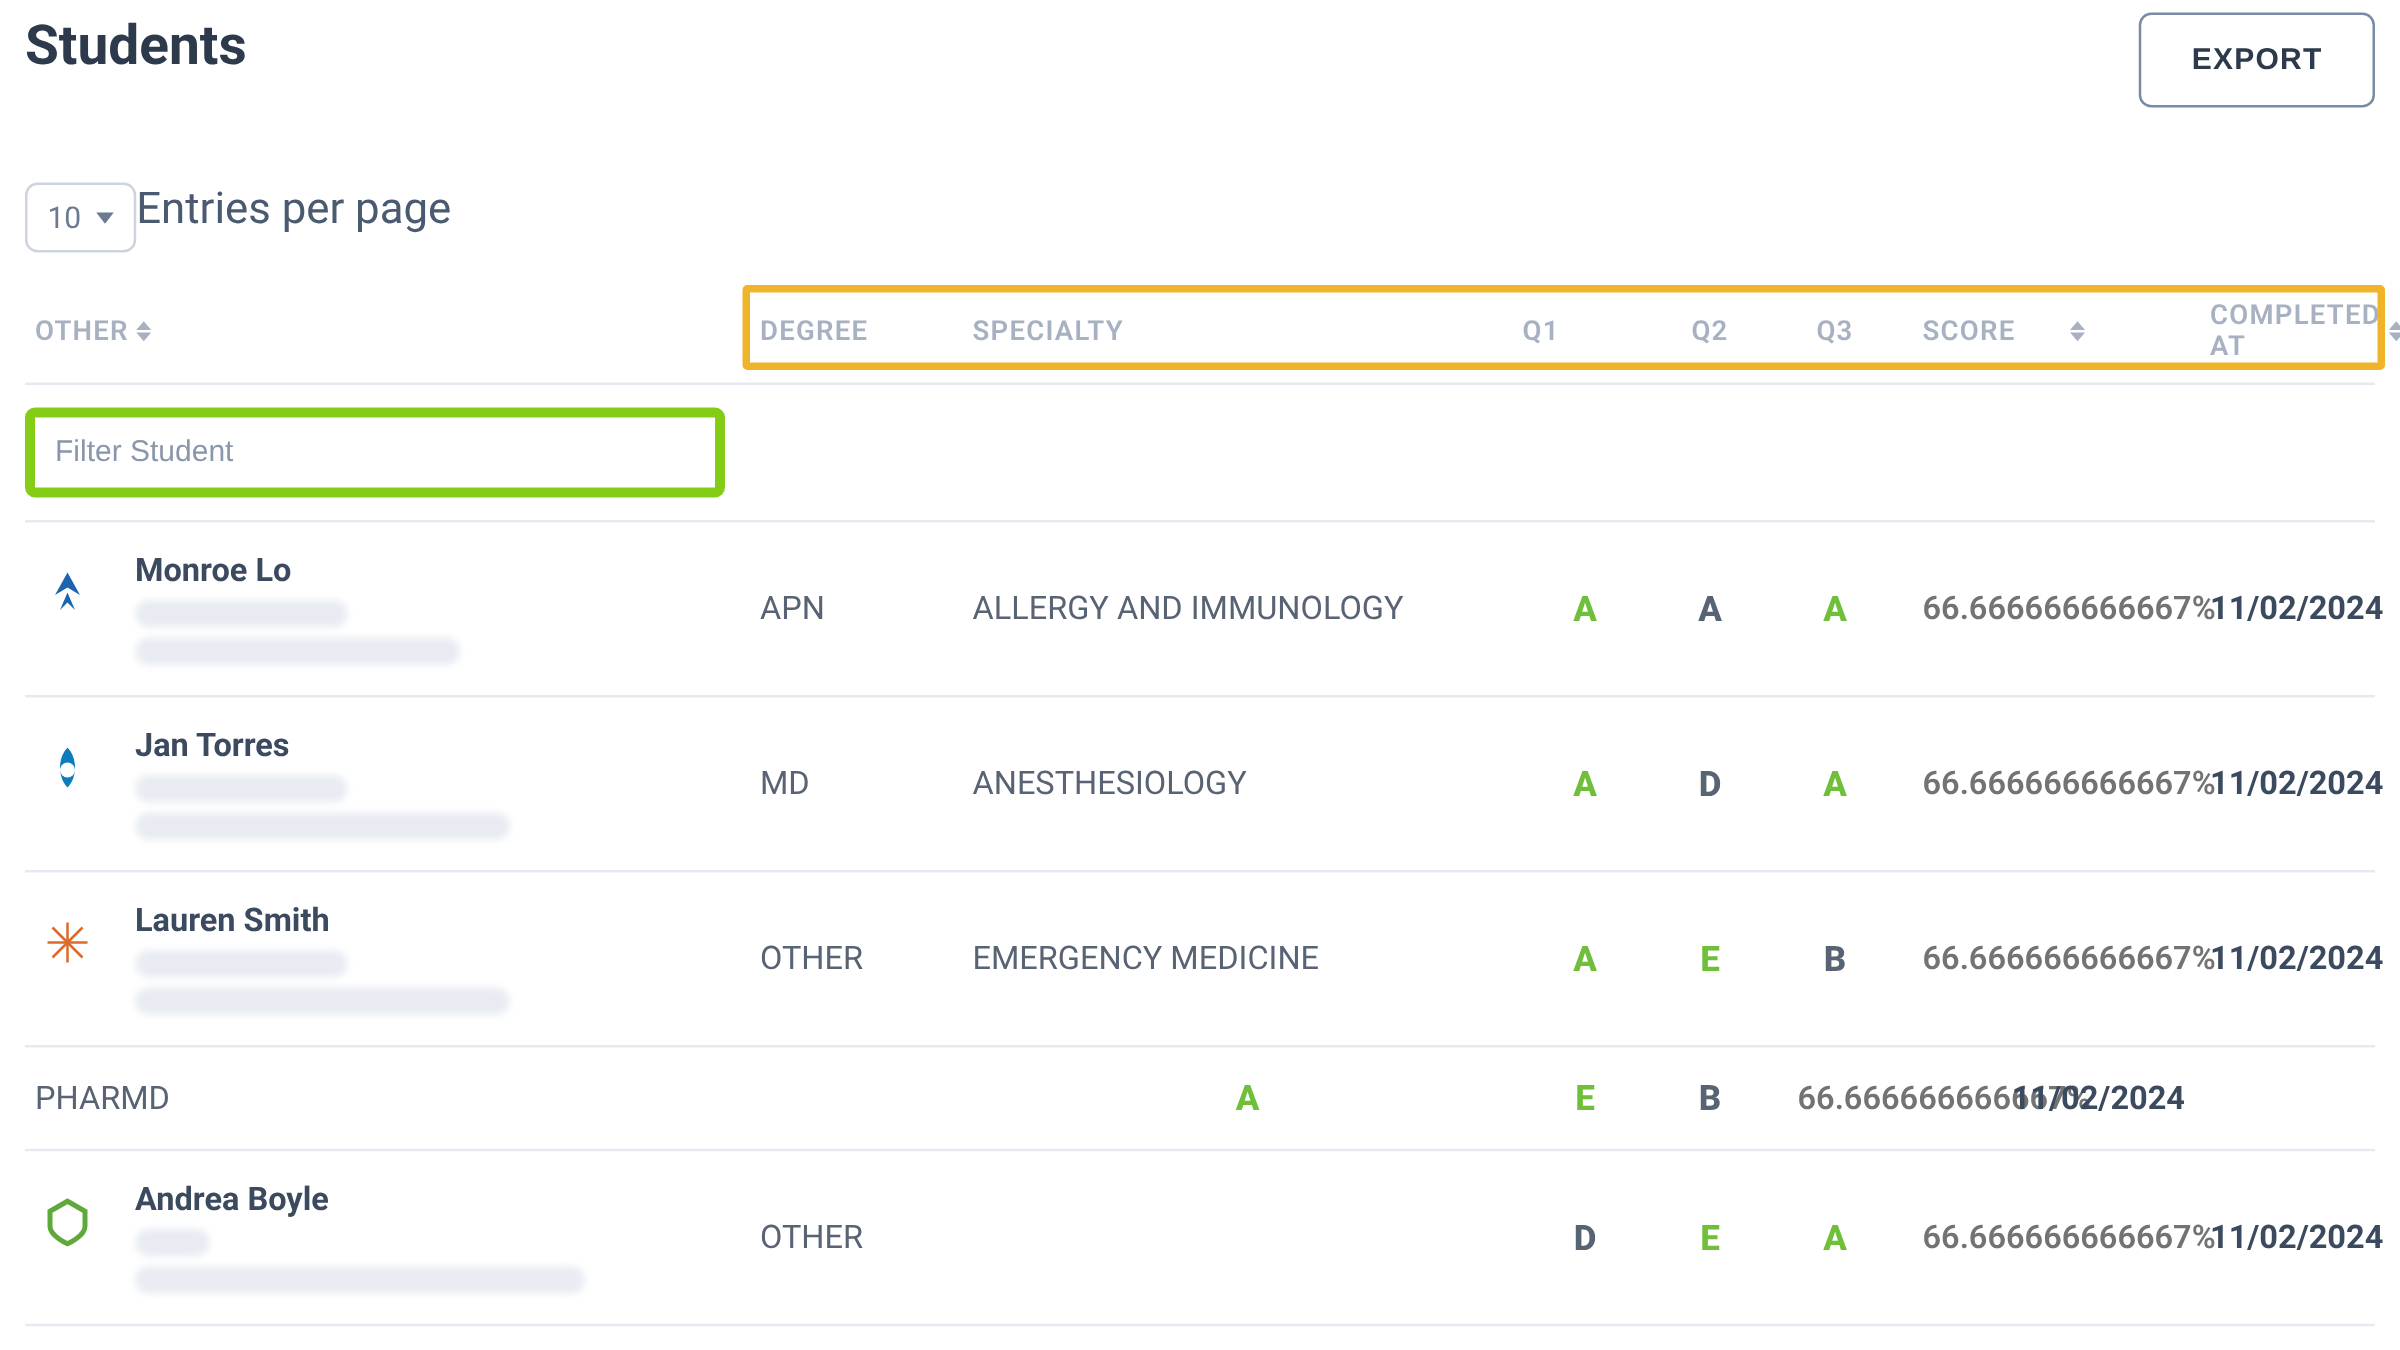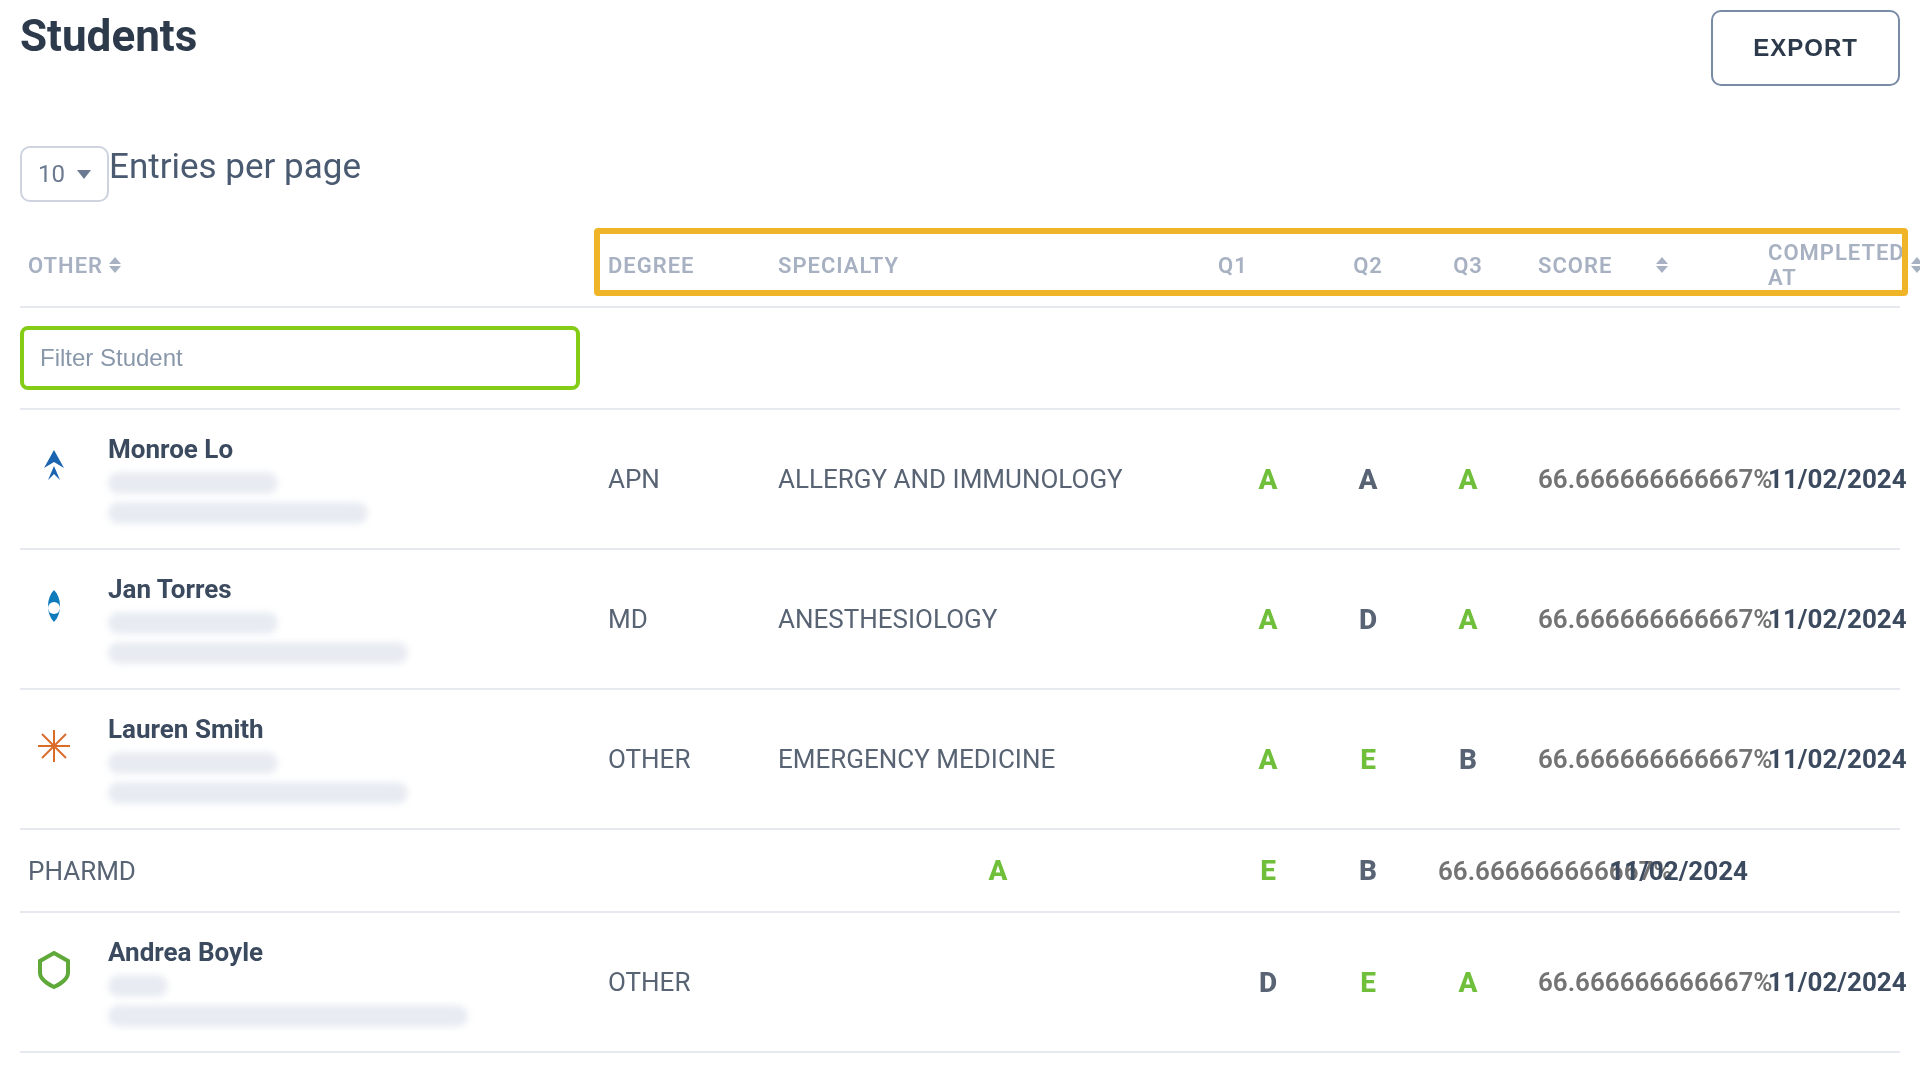--- a/index.html
+++ b/index.html
@@ -15,21 +15,21 @@
   .table-head { display: grid; grid-template-columns: 580px 170px 440px 100px 100px 100px 250px 1fr; align-items: center; margin-top: 38px; padding: 0 0 12px 8px; position: relative; }
   .th { font-size: 22px; letter-spacing: 1px; color: #a7b1c2; font-weight: 600; display: flex; align-items: center; gap: 6px; }
   .sort-icon { display: inline-flex; flex-direction: column; gap: 2px; }
   .sort-icon .up { width:0;height:0;border-left:6px solid transparent;border-right:6px solid transparent;border-bottom:7px solid #a7b1c2; }
   .sort-icon .down { width:0;height:0;border-left:6px solid transparent;border-right:6px solid transparent;border-top:7px solid #a7b1c2; }
   .highlight-box { position: absolute; border: 6px solid #f0b429; border-radius: 4px; left: 574px; right: -8px; top: -12px; height: 68px; pointer-events: none; }
   .th-completed { justify-self: end; padding-right: 12px; }
   .th-score { justify-self: start; padding-left: 20px; gap: 44px; }
   .divider { border-top: 2px solid #e6eaf0; margin-top: 4px; }
   .filter-row { padding: 18px 0 18px 0; border-bottom: 2px solid #e6eaf0; }
-  .filter-input { width: 560px; padding: 14px 16px; font-size: 24px; border: 4px solid #84cc16; border-radius: 8px; color: #4a5a70; }
+  .filter-input { width: 560px; padding: 14px 16px; font-size: 24px; border: 8px solid #84cc16; border-radius: 8px; color: #4a5a70; }
   .filter-input::placeholder { color: #8997aa; }
   .row { display: grid; grid-template-columns: 580px 170px 440px 100px 100px 100px 250px 1fr; align-items: center; padding: 24px 0 24px 8px; border-bottom: 2px solid #e6eaf0; }
   .name-cell { display: flex; align-items: flex-start; gap: 28px; }
   .avatar { width: 52px; height: 52px; flex-shrink: 0; border-radius: 6px; display:flex;align-items:center;justify-content:center; margin-top: 6px; }
   .name-block { display: flex; flex-direction: column; gap: 8px; }
   .student-name { font-size: 26px; font-weight: 700; color: #3b4a5e; }
   .blur-line { display: inline-block; background: #e8ecf2; border-radius: 12px; height: 22px; filter: blur(3px); }
   .blur1 { width: 170px; }
   .blur2 { width: 260px; }
   .blur2b { width: 300px; }

